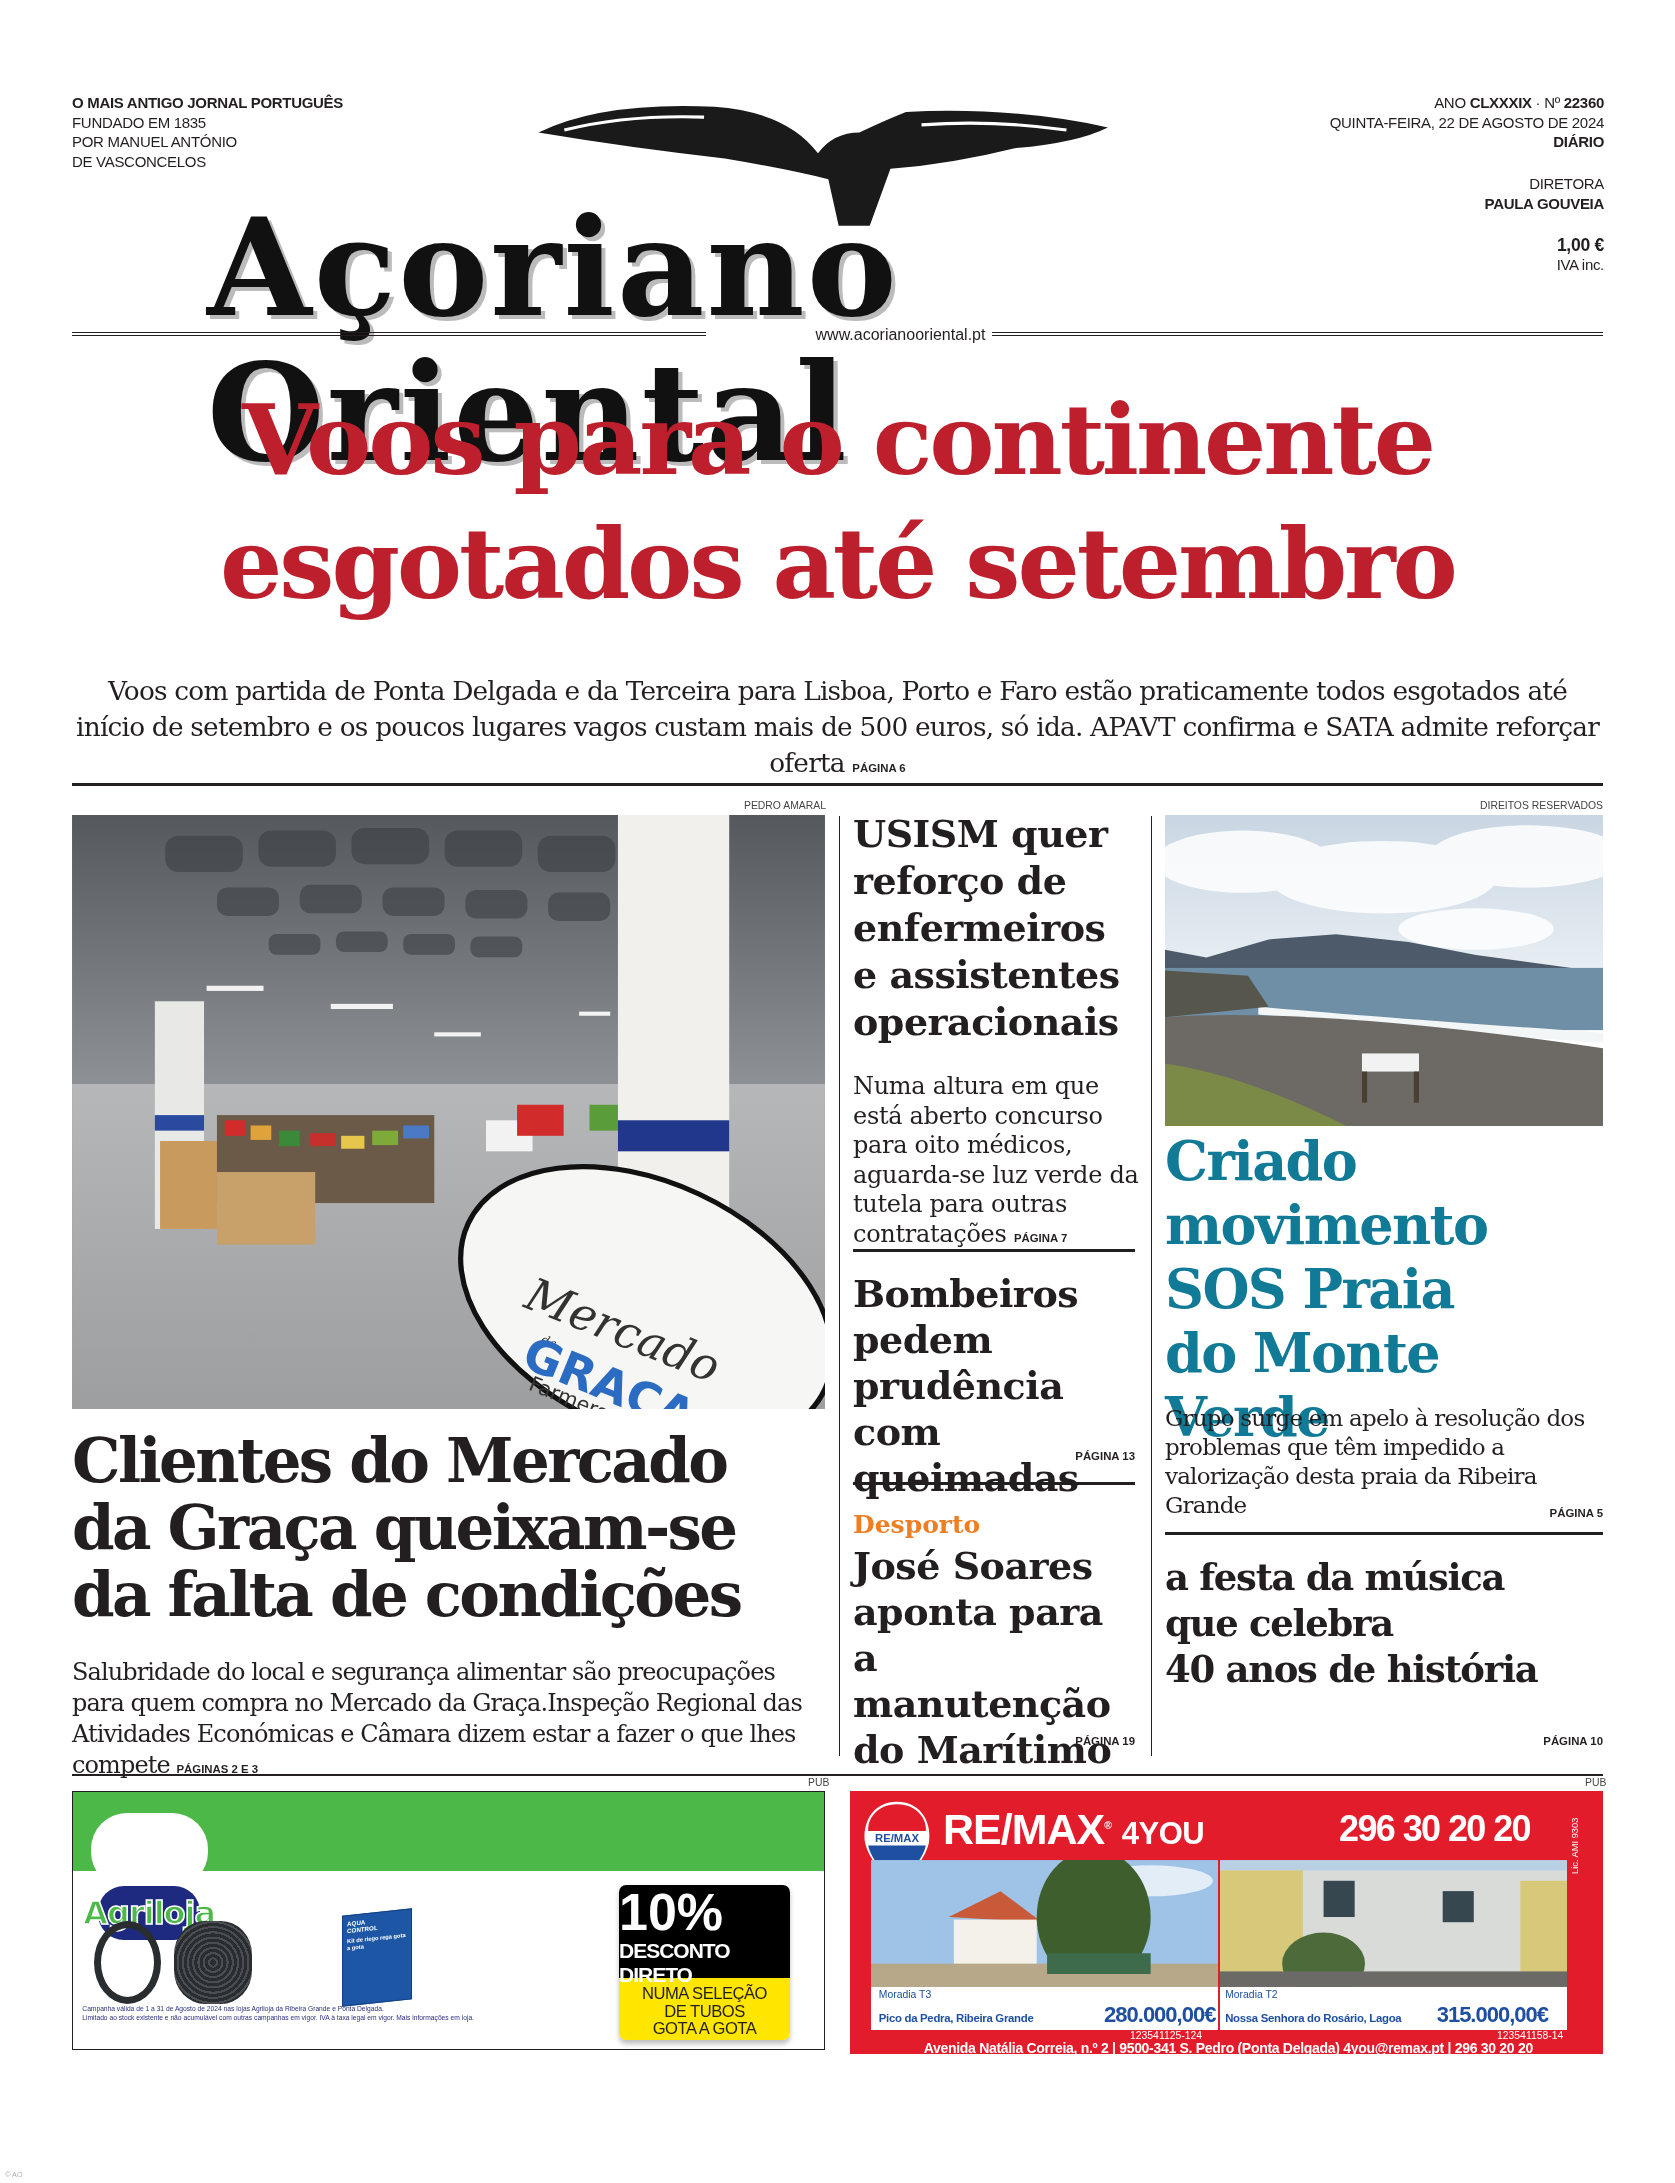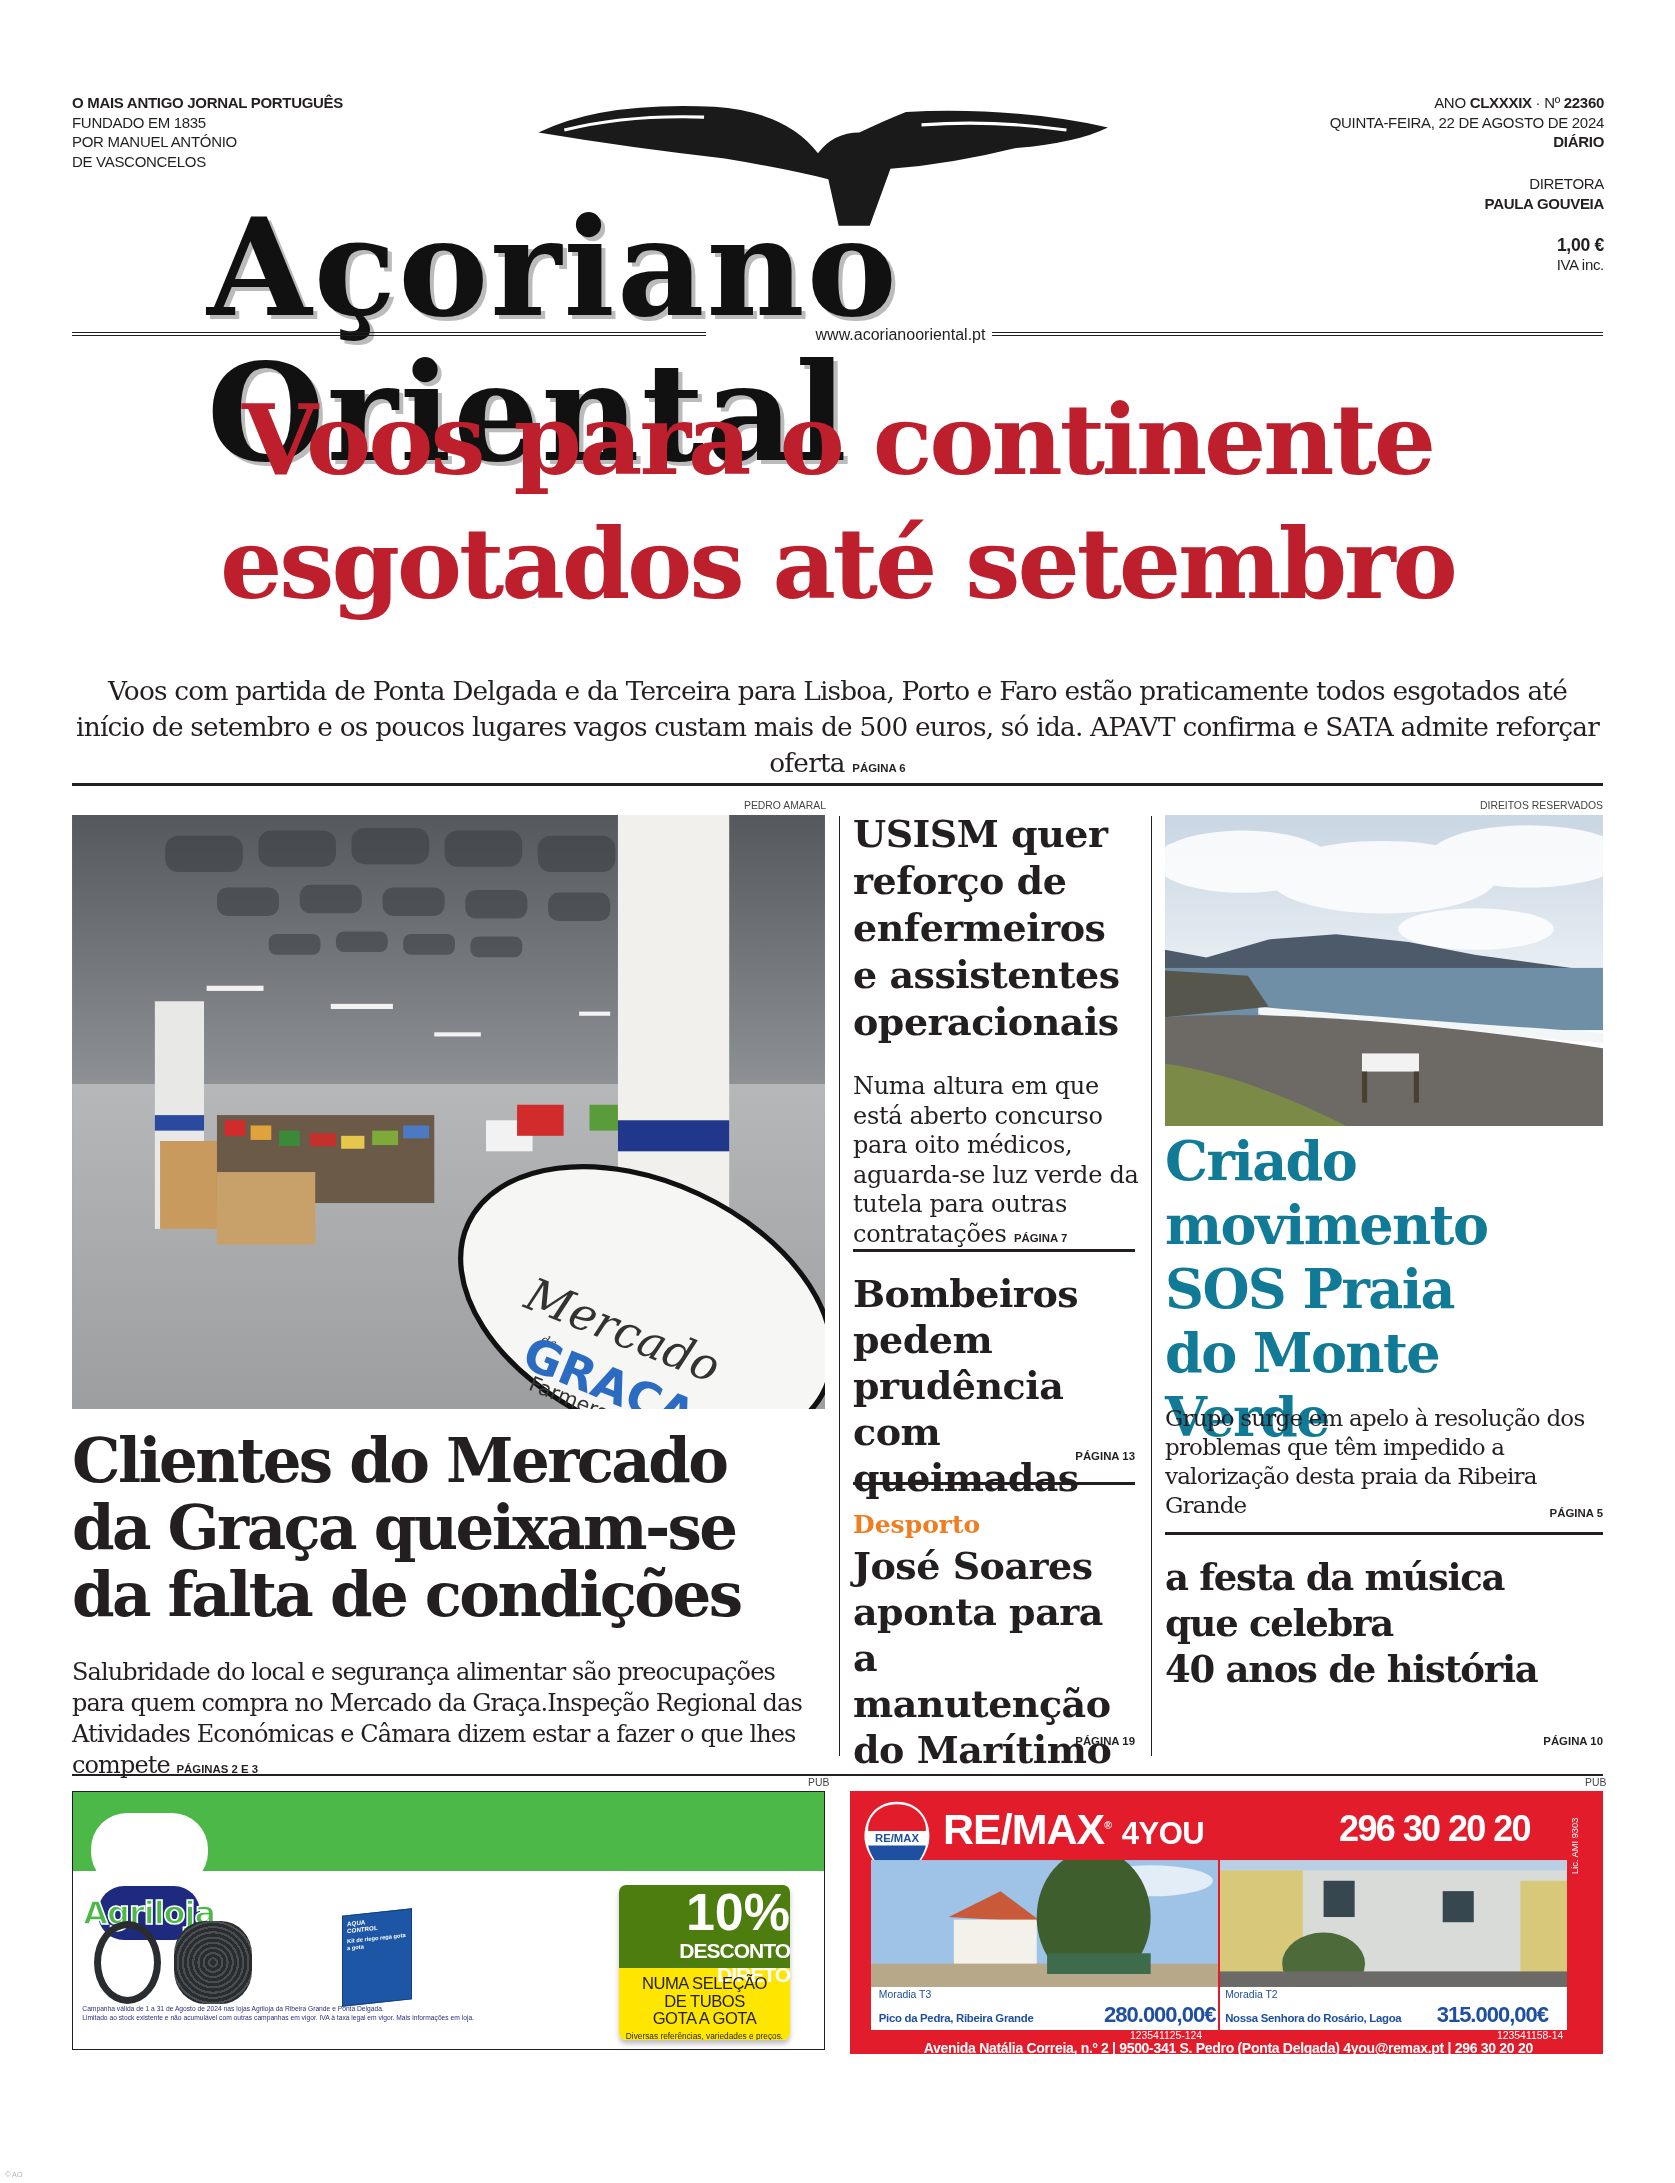--- a/index.html
+++ b/index.html
@@ -65,21 +65,21 @@
   .ads-rule { left: 72px; top: 1774px; width: 1531px; height: 2.1px; background: #231f20; }
   .pub { font-family: "Liberation Sans", sans-serif; font-size: 10.4px; color: #444; }
 
   .ad-agri { left: 72px; top: 1791px; width: 753px; height: 259px; border: 1px solid #231f20; background: #fff; overflow: hidden; }
   .agri-band { position: absolute; left: 0; top: 0; width: 100%; height: 79px; background: #4cb848; }
   .agri-logo { position: absolute; left: 18px; top: 21px; width: 117px; height: 75px; background: #fff; border-radius: 36px; }
   .agri-logo-inner { position: absolute; left: 7.2px; top: 27px; width: 102px; height: 54px; background: #1e2a80; border-radius: 26px; display: flex; align-items: center; justify-content: center; margin-top: 46px; }
   .agri-logo-text { font-family: "DejaVu Sans", sans-serif; font-weight: bold; font-size: 32px; color: #4cb848; -webkit-text-stroke: 1.6px #fff; letter-spacing: -1px; }
   .coil { position: absolute; border-radius: 50%; }
   .agri-badge { position: absolute; left: 546px; top: 93px; width: 171px; height: 155px; border-radius: 7.2px; overflow: hidden; box-shadow: 0 3.1px 5.2px rgba(0,0,0,0.25); }
-  .agri-badge .top { background: #4d7c0f; height: 83px; text-align: right; color: #fff; font-family: "Liberation Sans", sans-serif; font-weight: bold; }
+  .agri-badge .top { background: #000000; height: 93px; text-align: left; color: #fff; font-family: "Liberation Sans", sans-serif; font-weight: bold; }
   .agri-badge .pct { font-size: 52px; line-height: 54px; }
   .agri-badge .desc { font-size: 21px; line-height: 24px; letter-spacing: -1px; }
   .agri-badge .bot { background: #ffe600; height: 72px; text-align: center; font-family: "Liberation Sans", sans-serif; color: #231f20; padding-top: 7.2px; }
   .agri-badge .sel { font-weight: normal; font-size: 16.6px; line-height: 17.6px; letter-spacing: -0.5px; }
   .agri-badge .small { font-size: 8.3px; line-height: 10.4px; margin-top: 3.1px; }
   .agri-fine { position: absolute; left: 9.3px; top: 212px; width: 466px; font-family: "Liberation Sans", sans-serif; font-size: 6.7px; line-height: 9.3px; color: #2a2f7e; }
   .aqua-box { position: absolute; left: 269px; top: 120px; width: 70px; height: 91px; background: #1e56a6; transform: skewY(-6deg); border: 1px solid #134080; }
   .aqua-box .t { color: #fff; font-family: "Liberation Sans", sans-serif; font-size: 6.2px; font-weight: bold; padding: 4.1px; line-height: 7.2px; }
 
   .ad-remax { left: 850px; top: 1791px; width: 753px; height: 263px; background: #e21c2b; overflow: hidden; }

